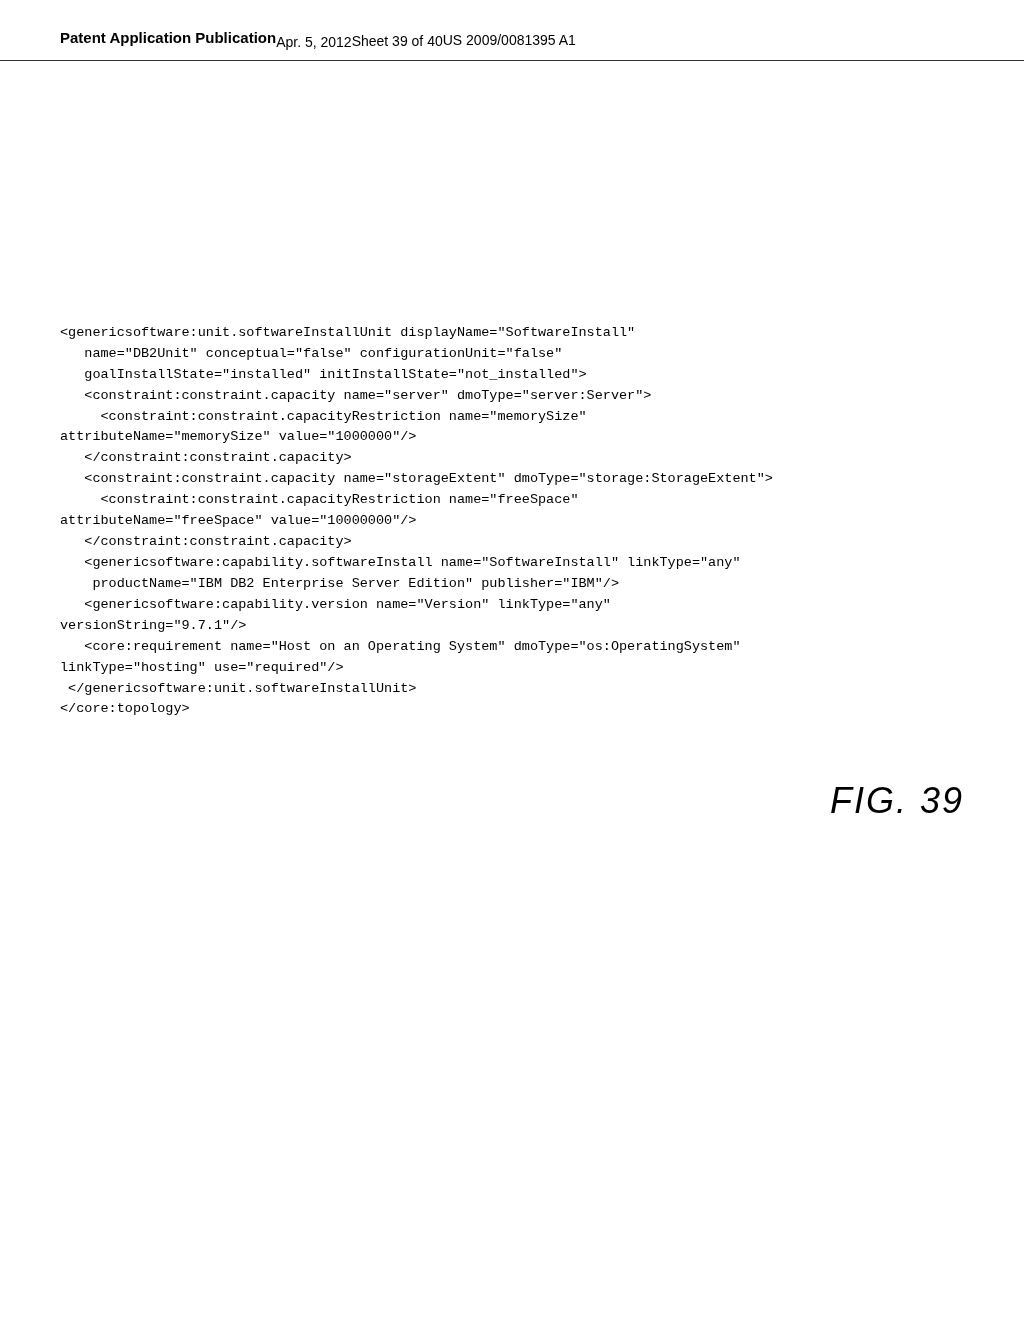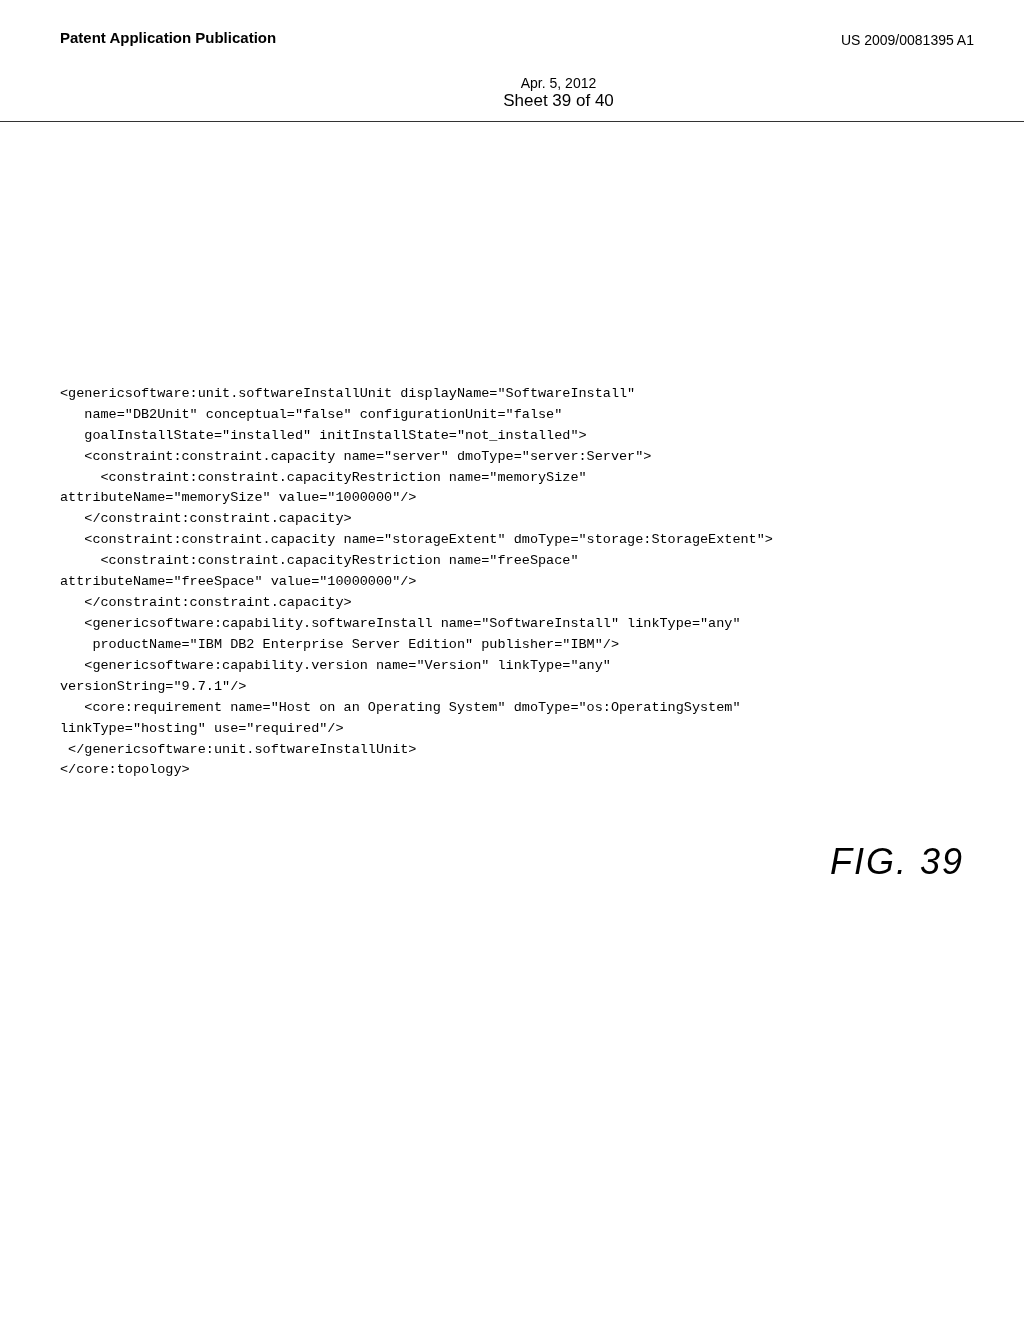--- a/index.html
+++ b/index.html
@@ -24,21 +24,21 @@
       position: relative;
     }
 
     
     .header {
       display: flex;
       flex-direction: row;
       align-items: flex-start;
       padding: 28px 50px 10px 60px;
       border-bottom: 1px solid #333;
-      justify-content: space-between;
+      justify-content: flex-start;
     }
 
     .header-left {
       display: flex;
       flex-direction: column;
     }
 
     .header-title {
       font-size: 15px;
       font-weight: bold;
@@ -49,28 +49,27 @@
 
     .header-date {
       font-size: 14px;
       color: #000;
       font-family: Arial, sans-serif;
       margin-top: 2px;
     }
 
     .header-center {
       display: flex;
-      flex-direction: column;
+      flex-direction: row;
       align-items: center;
       padding-top: 4px;
-      margin-top: 41px;
     }
 
     .header-sheet {
-      font-size: 17px;
+      font-size: 14px;
       color: #000;
       font-family: Arial, sans-serif;
     }
 
     .header-right {
       display: flex;
       flex-direction: column;
       align-items: flex-end;
       padding-top: 4px;
     }

